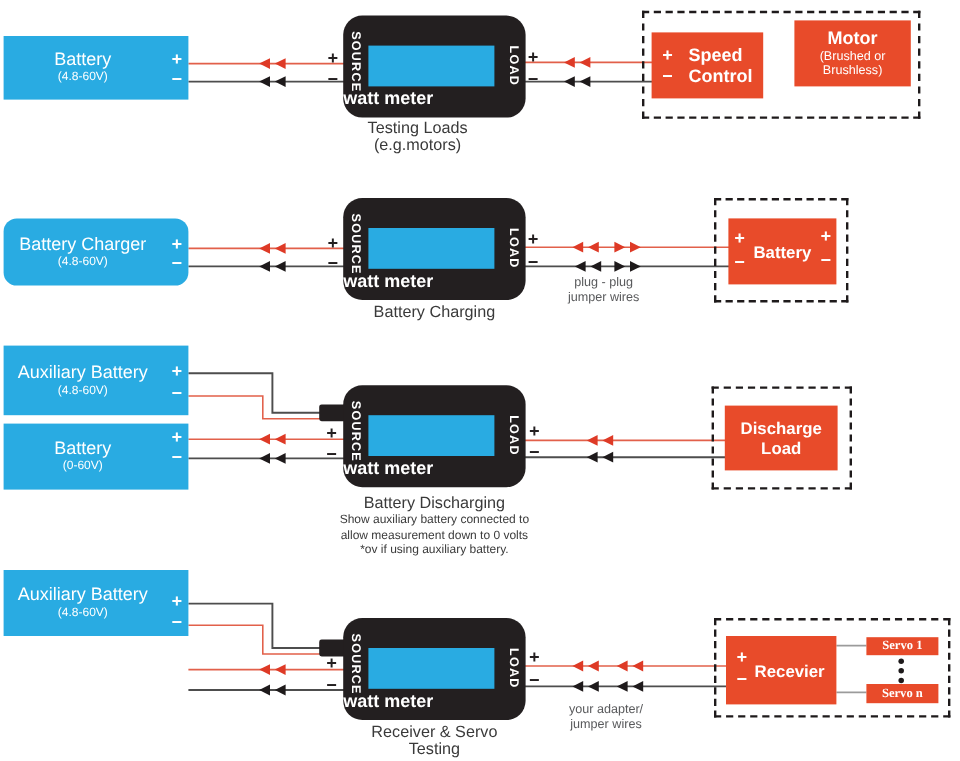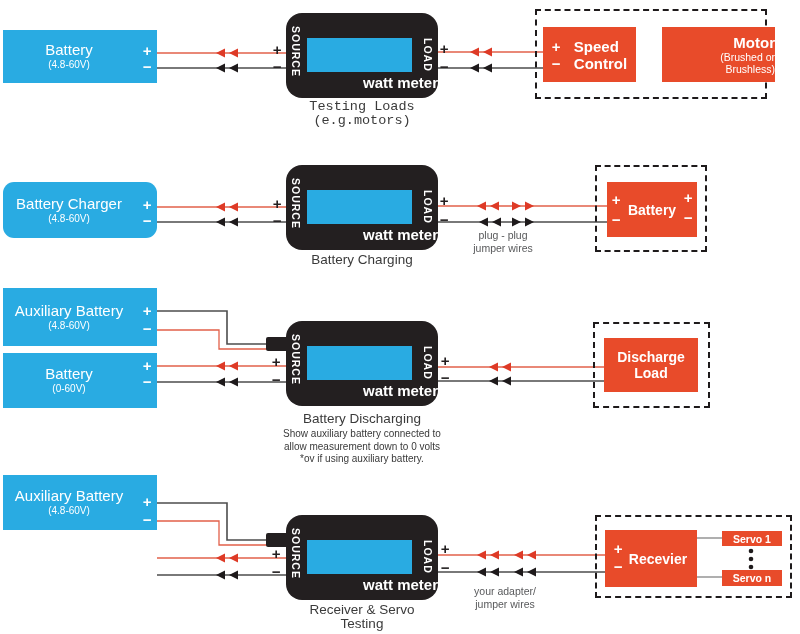--- a/index.html
+++ b/index.html
@@ -23,34 +23,34 @@
   .bluebox .t1{font-size:15px;line-height:17px;}
   .bluebox .t2{font-size:10px;line-height:14px;}
 
   
   .meter{width:152px;height:85px;background:var(--meter-black);border-radius:16px;}
   .meter .lcd{position:absolute;left:21px;top:25px;width:105px;height:34px;background:var(--box-blue);}
   .meter .vlabel{position:absolute;color:#fff;font-weight:700;font-size:10.5px;letter-spacing:1px;
     writing-mode:vertical-rl;text-align:center;}
   .meter .src{left:4px;top:7px;height:62px;}
   .meter .loadl{right:4px;top:14px;height:56px;}
-  .meter .mname{position:absolute;left:0;top:61px;width:152px;text-align:right;color:#fff;
+  .meter .mname{position:absolute;left:0;top:61px;width:152px;text-align:left;color:#fff;
     font-size:15px;font-weight:600;}
 
   
   .orangebox{background:var(--box-orange);color:#fff;display:flex;flex-direction:column;
     justify-content:center;align-items:center;text-align:center;box-sizing:border-box;}
   .dashedbox{border:2.5px dashed #1e1a1b;background:transparent;box-sizing:border-box;}
 
   .sc-grid{display:grid;grid-template-columns:16px auto;column-gap:6px;align-items:center;
     font-size:15px;font-weight:700;text-align:left;}
   .motor-t{font-size:15px;font-weight:700;line-height:17px;}
   .motor-s{font-size:10.5px;line-height:12px;}
   .ob-t{font-size:14px;font-weight:700;line-height:16px;}
-  .servo{font-size:10.5px;font-weight:700;justify-content:center;}
+  .servo{font-size:10.5px;font-weight:700;justify-content:center;font-family:Liberation Serif, serif;}
 
   
   .pm{transform:translate(-50%,-50%);font-weight:700;font-size:15px;color:#231f20;line-height:15px;}
   .pm.w{color:#fff;}
 
   
   .caption{width:200px;text-align:center;color:var(--text-dark);font-size:13.5px;line-height:14px;}
   .note{width:220px;text-align:center;color:var(--text-dark);font-size:10px;line-height:12.5px;}
   .jnote{width:110px;text-align:center;color:var(--note-gray);font-size:10.5px;line-height:13px;}
 </style>
@@ -177,27 +177,27 @@
 
   <div class="dashedbox" style="left:535px;top:9px;width:232px;height:90px;"></div>
   <div class="orangebox" style="left:543px;top:27px;width:93px;height:55px;">
     <div class="sc-grid">
       <span>+</span>
       <span>Speed</span>
       <span>−</span>
       <span>Control</span>
     </div>
   </div>
-  <div class="orangebox" style="left:662px;top:27px;width:113px;height:55px;align-items:flex-end;">
+  <div class="orangebox" style="left:662px;top:17px;width:97px;height:55px;">
     <div class="motor-t">Motor</div>
     <div class="motor-s">(Brushed or</div>
     <div class="motor-s">Brushless)</div>
   </div>
 
-  <div class="caption" style="left:262px;top:100px;font-family:Liberation Mono, monospace;">
+  <div class="caption" style="left:248px;top:100px;">
     <div>Testing Loads</div>
     <div>(e.g.motors)</div>
   </div>
 
   <div class="bluebox" style="left:3px;top:182px;width:154px;height:56px;border-radius:11px;">
     <div class="t1">Battery Charger</div>
     <div class="t2">(4.8-60V)</div>
   </div>
   <i class="pm w" style="left:147px;top:204px;">+</i>
   <i class="pm w" style="left:147px;top:220px;">−</i>

